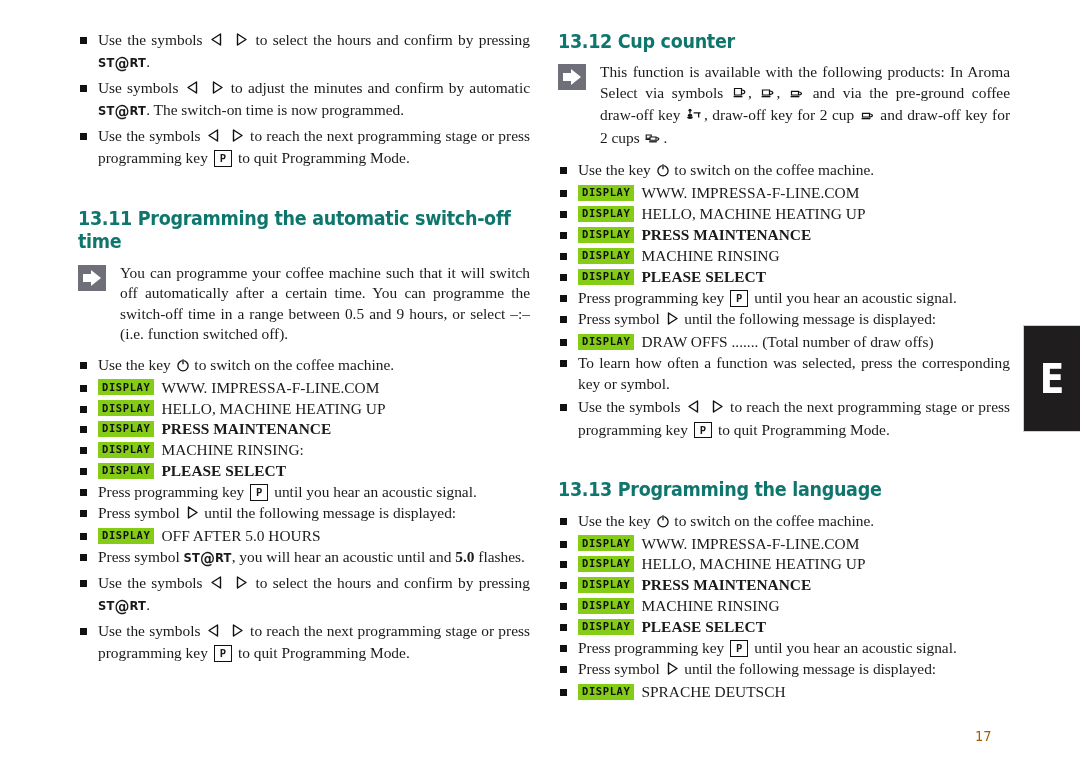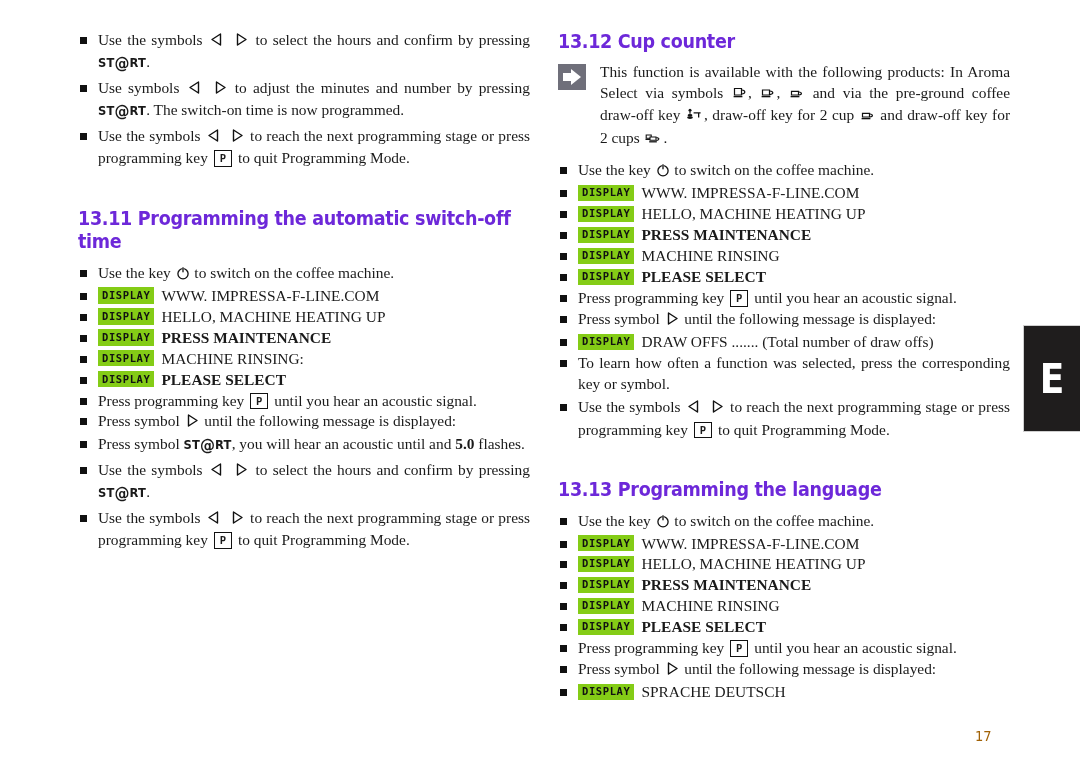--- a/index.html
+++ b/index.html
@@ -25,21 +25,21 @@
   }
   .col-left  { left: 78px; }
   .col-right { left: 558px; }
 
   
   .heading {
     font-family: "DejaVu Sans Condensed", "Liberation Sans Narrow", "Liberation Sans", sans-serif;
     font-weight: bold;
     font-size: 19.5px;
     letter-spacing: -0.3px;
-    color: #6d28d9;
+    color: #0f766e;
     margin: 0 0 9px 0;
     line-height: 1.2;
   }
   .heading.sp-top { margin-top: 38px; }
 
   
   .note {
     display: flex;
     align-items: flex-start;
     margin: 0 0 10px 0;
@@ -218,21 +218,21 @@
           <svg width="15" height="15" viewBox="0 0 15 15">
               <path d="M11.5 2 L3 7.5 L11.5 13 Z" fill="none" stroke="#111" stroke-width="1.4" stroke-linejoin="round"></path>
             </svg>
         </span>
         <span class="ico">
           <svg width="15" height="15" viewBox="0 0 15 15">
               <path d="M3.5 2 L12 7.5 L3.5 13 Z" fill="none" stroke="#111" stroke-width="1.4" stroke-linejoin="round"></path>
             </svg>
         </span>
       </span>
-      <span> to adjust the minutes and number by pressing </span><span class="key-start"><span>ST</span><span class="at">@</span><span>RT</span></span><span>. The switch-on time is now programmed.</span>
+      <span> to adjust the minutes and confirm by automatic </span><span class="key-start"><span>ST</span><span class="at">@</span><span>RT</span></span><span>. The switch-on time is now programmed.</span>
     </div>
 
     <div class="item">
       <span>Use the symbols </span>
       <span class="arrows">
         <span class="ico">
           <svg width="15" height="15" viewBox="0 0 15 15">
               <path d="M11.5 2 L3 7.5 L11.5 13 Z" fill="none" stroke="#111" stroke-width="1.4" stroke-linejoin="round"></path>
             </svg>
         </span>
@@ -240,20 +240,24 @@
           <svg width="15" height="15" viewBox="0 0 15 15">
               <path d="M3.5 2 L12 7.5 L3.5 13 Z" fill="none" stroke="#111" stroke-width="1.4" stroke-linejoin="round"></path>
             </svg>
         </span>
       </span>
       <span> to reach the next programming stage or press programming key </span><span class="key-p">P</span><span> to quit Programming Mode.</span>
     </div>
 
     <h2 class="heading sp-top">13.11 Programming the automatic switch-off time</h2>
 
+    <div class="note">
+      <div class="note-icon"></div>
+      <div class="note-text">You can programme your coffee machine such that it will switch off automatically after a certain time. You can programme the switch-off time in a range between 0.5 and 9 hours, or select –:– (i.e. function switched off).</div>
+    </div>
 
     <div class="item tight noj">
       <span>Use the key </span><span class="ico"><svg width="14" height="14" viewBox="0 0 14 14">
             <circle cx="7" cy="7.8" r="5.1" fill="none" stroke="#111" stroke-width="1.3"></circle>
             <rect x="6.3" y="0.8" width="1.5" height="5.2" fill="#fff"></rect>
             <rect x="6.35" y="1.3" width="1.3" height="5" fill="#111"></rect>
           </svg></span><span> to switch on the coffee machine.</span>
     </div>
 
     <div class="item tight noj">
@@ -275,20 +279,23 @@
     <div class="item tight noj">
       <span>Press programming key </span><span class="key-p">P</span><span> until you hear an acoustic signal.</span>
     </div>
 
     <div class="item tight noj">
       <span>Press symbol </span><span class="ico"><svg width="15" height="15" viewBox="0 0 15 15">
             <path d="M3.5 2 L12 7.5 L3.5 13 Z" fill="none" stroke="#111" stroke-width="1.4" stroke-linejoin="round"></path>
           </svg></span><span> until the following message is displayed:</span>
     </div>
 
+    <div class="item tight noj">
+      <span class="badge">DISPLAY</span><span class="disp-text">OFF AFTER 5.0 HOURS</span>
+    </div>
 
     <div class="item">
       <span>Press symbol </span><span class="key-start"><span>ST</span><span class="at">@</span><span>RT</span></span><span>, you will hear an acoustic until and </span><b>5.0</b><span> flashes.</span>
     </div>
 
     <div class="item">
       <span>Use the symbols </span>
       <span class="arrows">
         <span class="ico">
           <svg width="15" height="15" viewBox="0 0 15 15">

